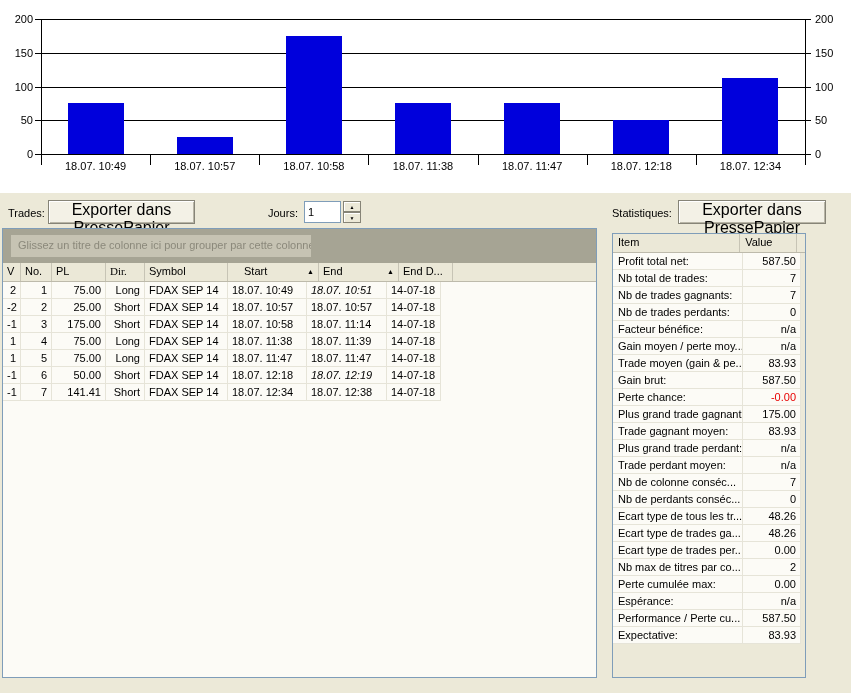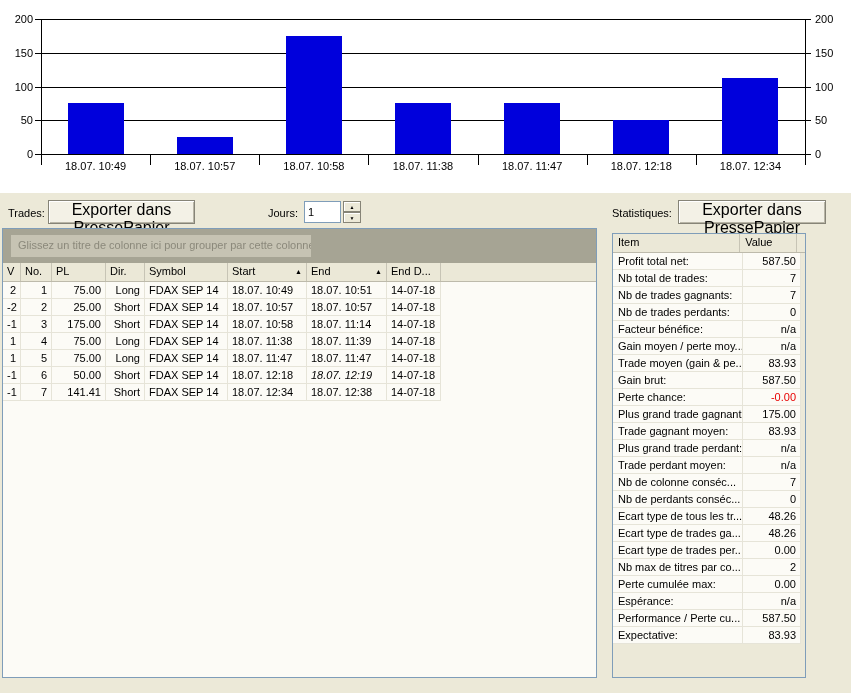--- a/index.html
+++ b/index.html
@@ -127,36 +127,36 @@
   <button class="btn" style="left:678px;top:200px;width:148px;">Exporter dans PressePapier</button>
 
   <div id="trades-widget">
     <div id="group-panel">
       <div id="group-hint">Glissez un titre de colonne ici pour grouper par cette colonne.</div>
     </div>
     <div id="trades-header">
         <div class="hcell" style="width: 18px;"><span>V</span></div>
         <div class="hcell" style="width: 31px;"><span>No.</span></div>
         <div class="hcell" style="width: 54px;"><span>PL</span></div>
-        <div class="hcell" style="width: 39px;"><span>Dir.</span></div>
+        <div class="hcell" style="width: 39px; font-family: Liberation Serif, serif;"><span>Dir.</span></div>
         <div class="hcell" style="width: 83px;"><span>Symbol</span></div>
-        <div class="hcell" style="width: 79px;"><span>Start</span><span class="sort">▲</span></div>
+        <div class="hcell" style="width: 79px; margin-left: 12px;"><span>Start</span><span class="sort">▲</span></div>
         <div class="hcell" style="width: 80px;"><span>End</span><span class="sort">▲</span></div>
         <div class="hcell" style="width: 54px;"><span>End D...</span></div>
         <div class="hcell hfill" style="border-right: none;"></div>
       </div>
     <div id="trades-rows">
         <div class="trow">
           <div class="tcell al-r" style="width: 18px;">2</div>
           <div class="tcell al-r" style="width: 31px;">1</div>
           <div class="tcell al-r" style="width: 54px;">75.00</div>
           <div class="tcell al-r" style="width: 39px;">Long</div>
           <div class="tcell" style="width: 83px;">FDAX SEP 14</div>
           <div class="tcell" style="width: 79px;">18.07. 10:49</div>
-          <div class="tcell" style="width: 80px;">18.07. 10:51</div>
+          <div class="tcell" style="width: 80px; font-style: italic;">18.07. 10:51</div>
           <div class="tcell" style="width: 54px;">14-07-18</div>
         </div>
         <div class="trow">
           <div class="tcell al-r" style="width: 18px;">-2</div>
           <div class="tcell al-r" style="width: 31px;">2</div>
           <div class="tcell al-r" style="width: 54px;">25.00</div>
           <div class="tcell al-r" style="width: 39px;">Short</div>
           <div class="tcell" style="width: 83px;">FDAX SEP 14</div>
           <div class="tcell" style="width: 79px;">18.07. 10:57</div>
           <div class="tcell" style="width: 80px;">18.07. 10:57</div>

